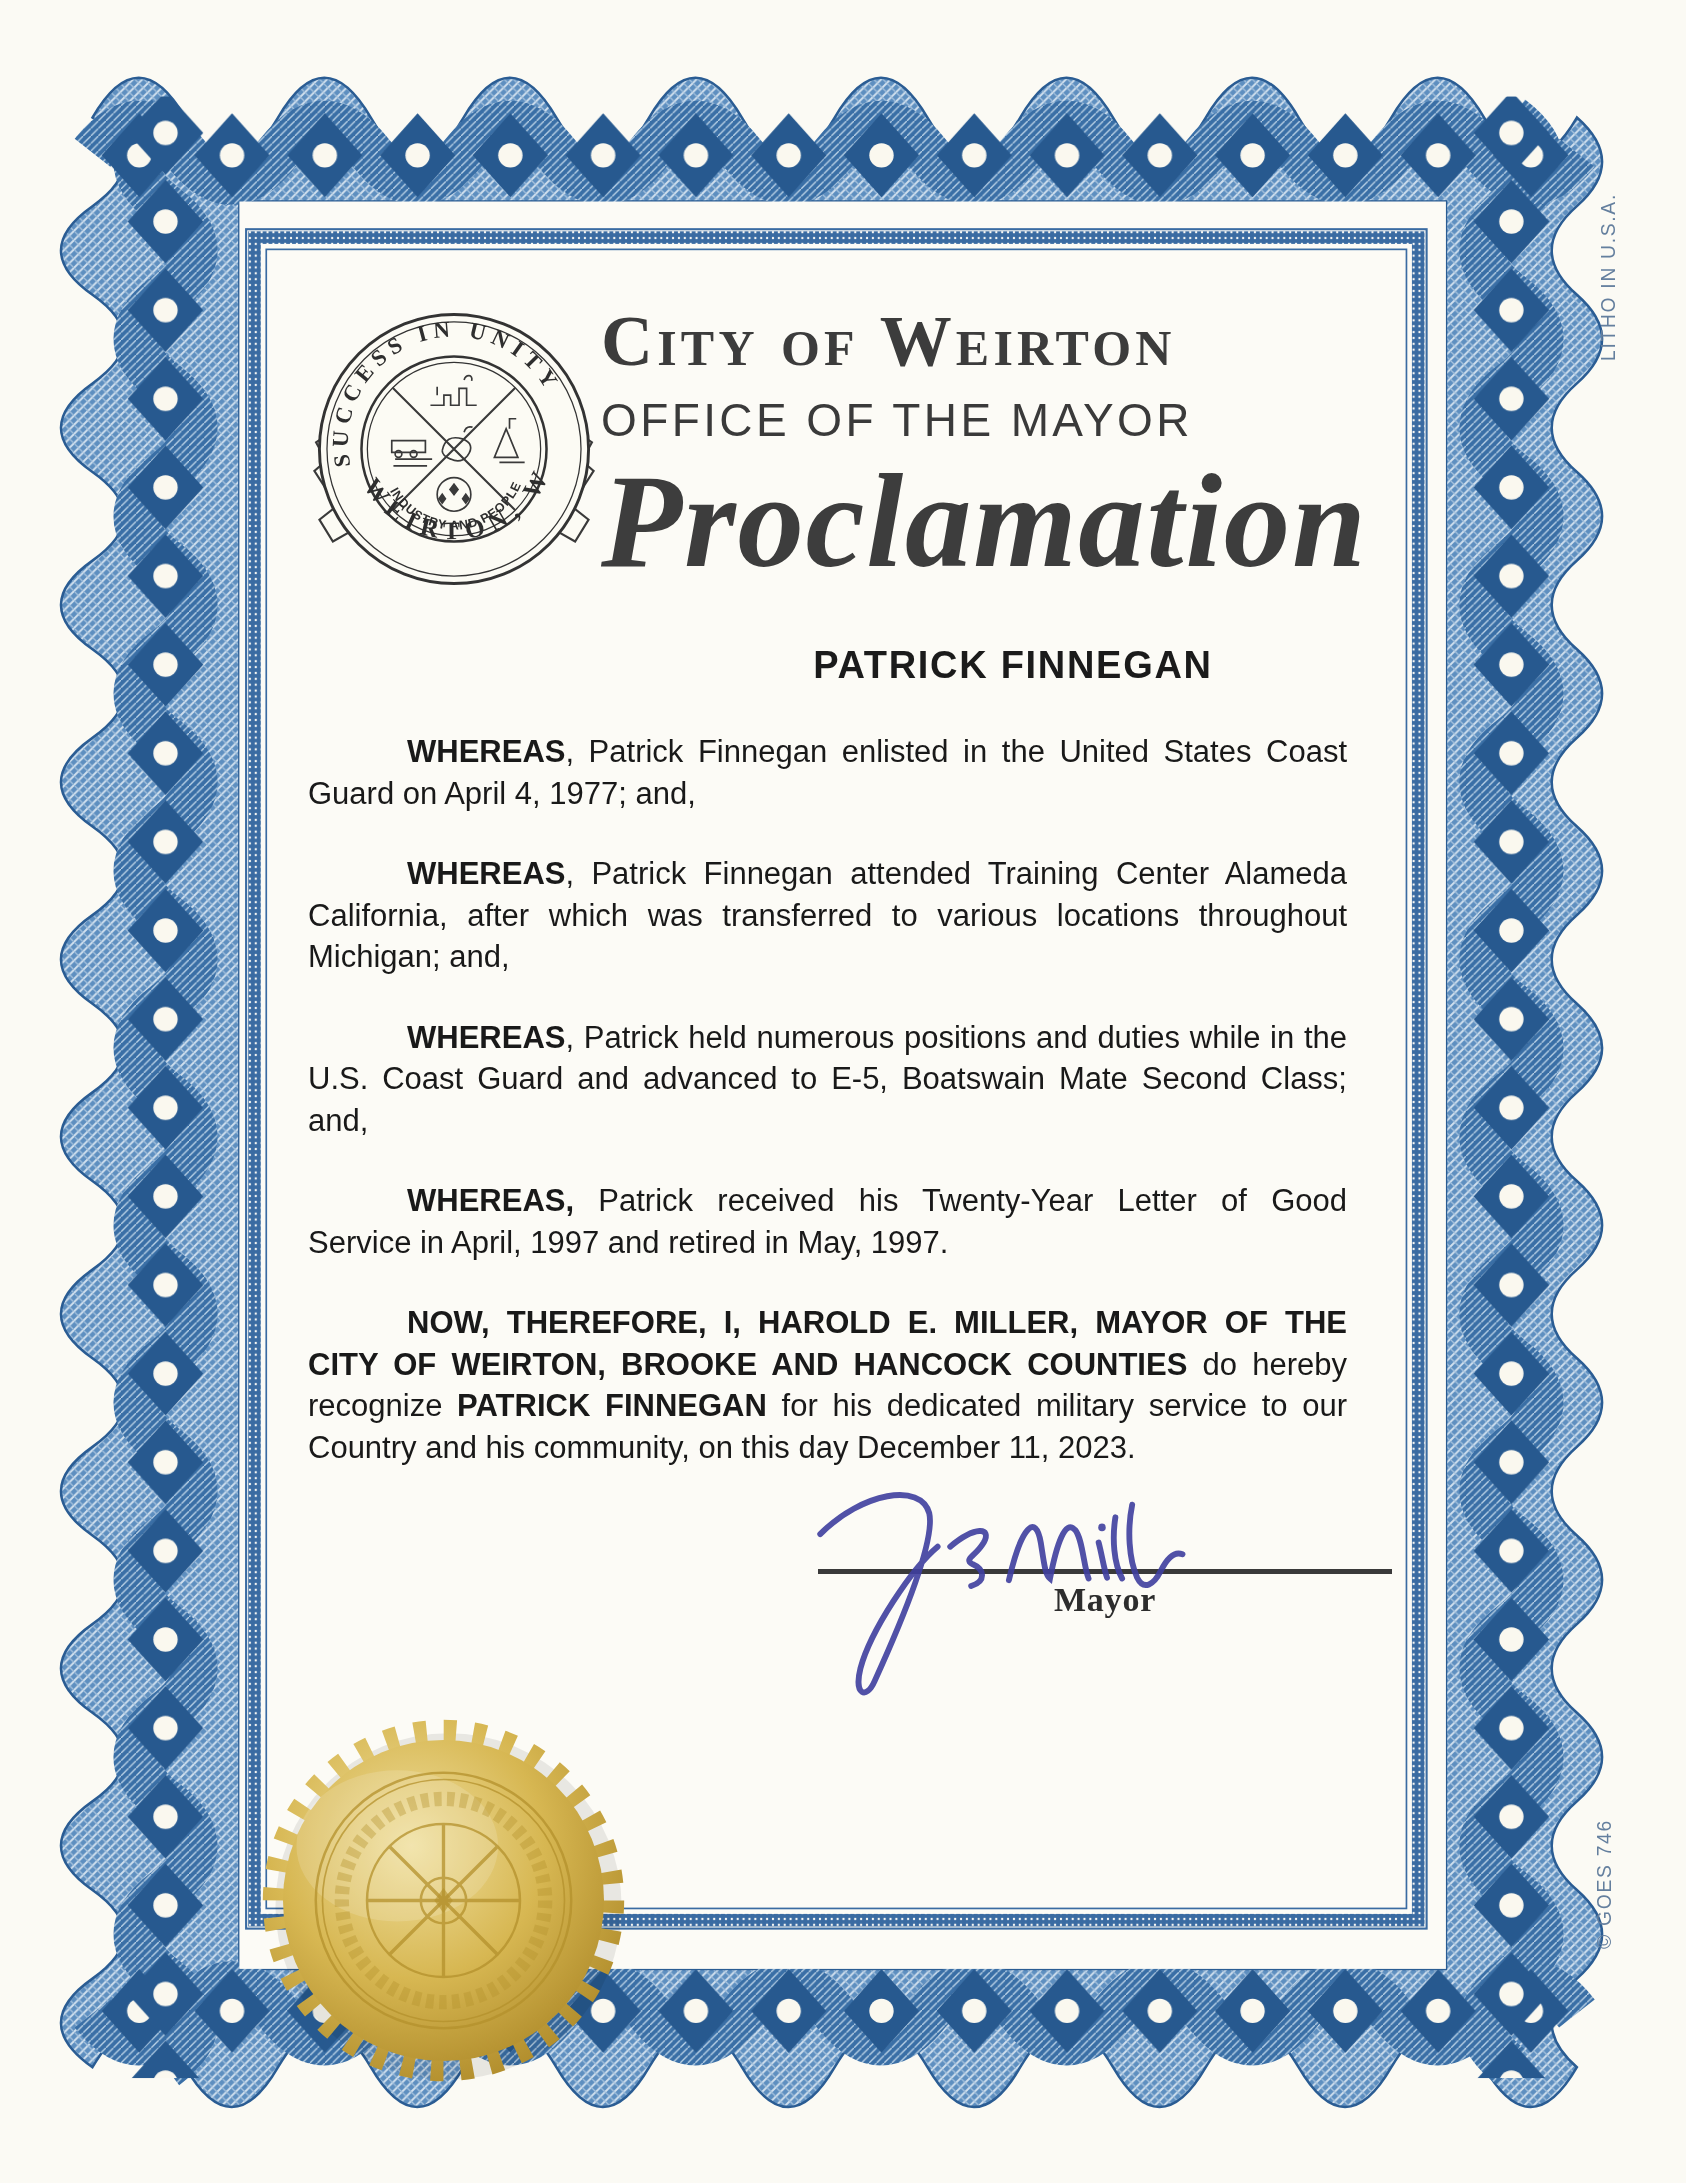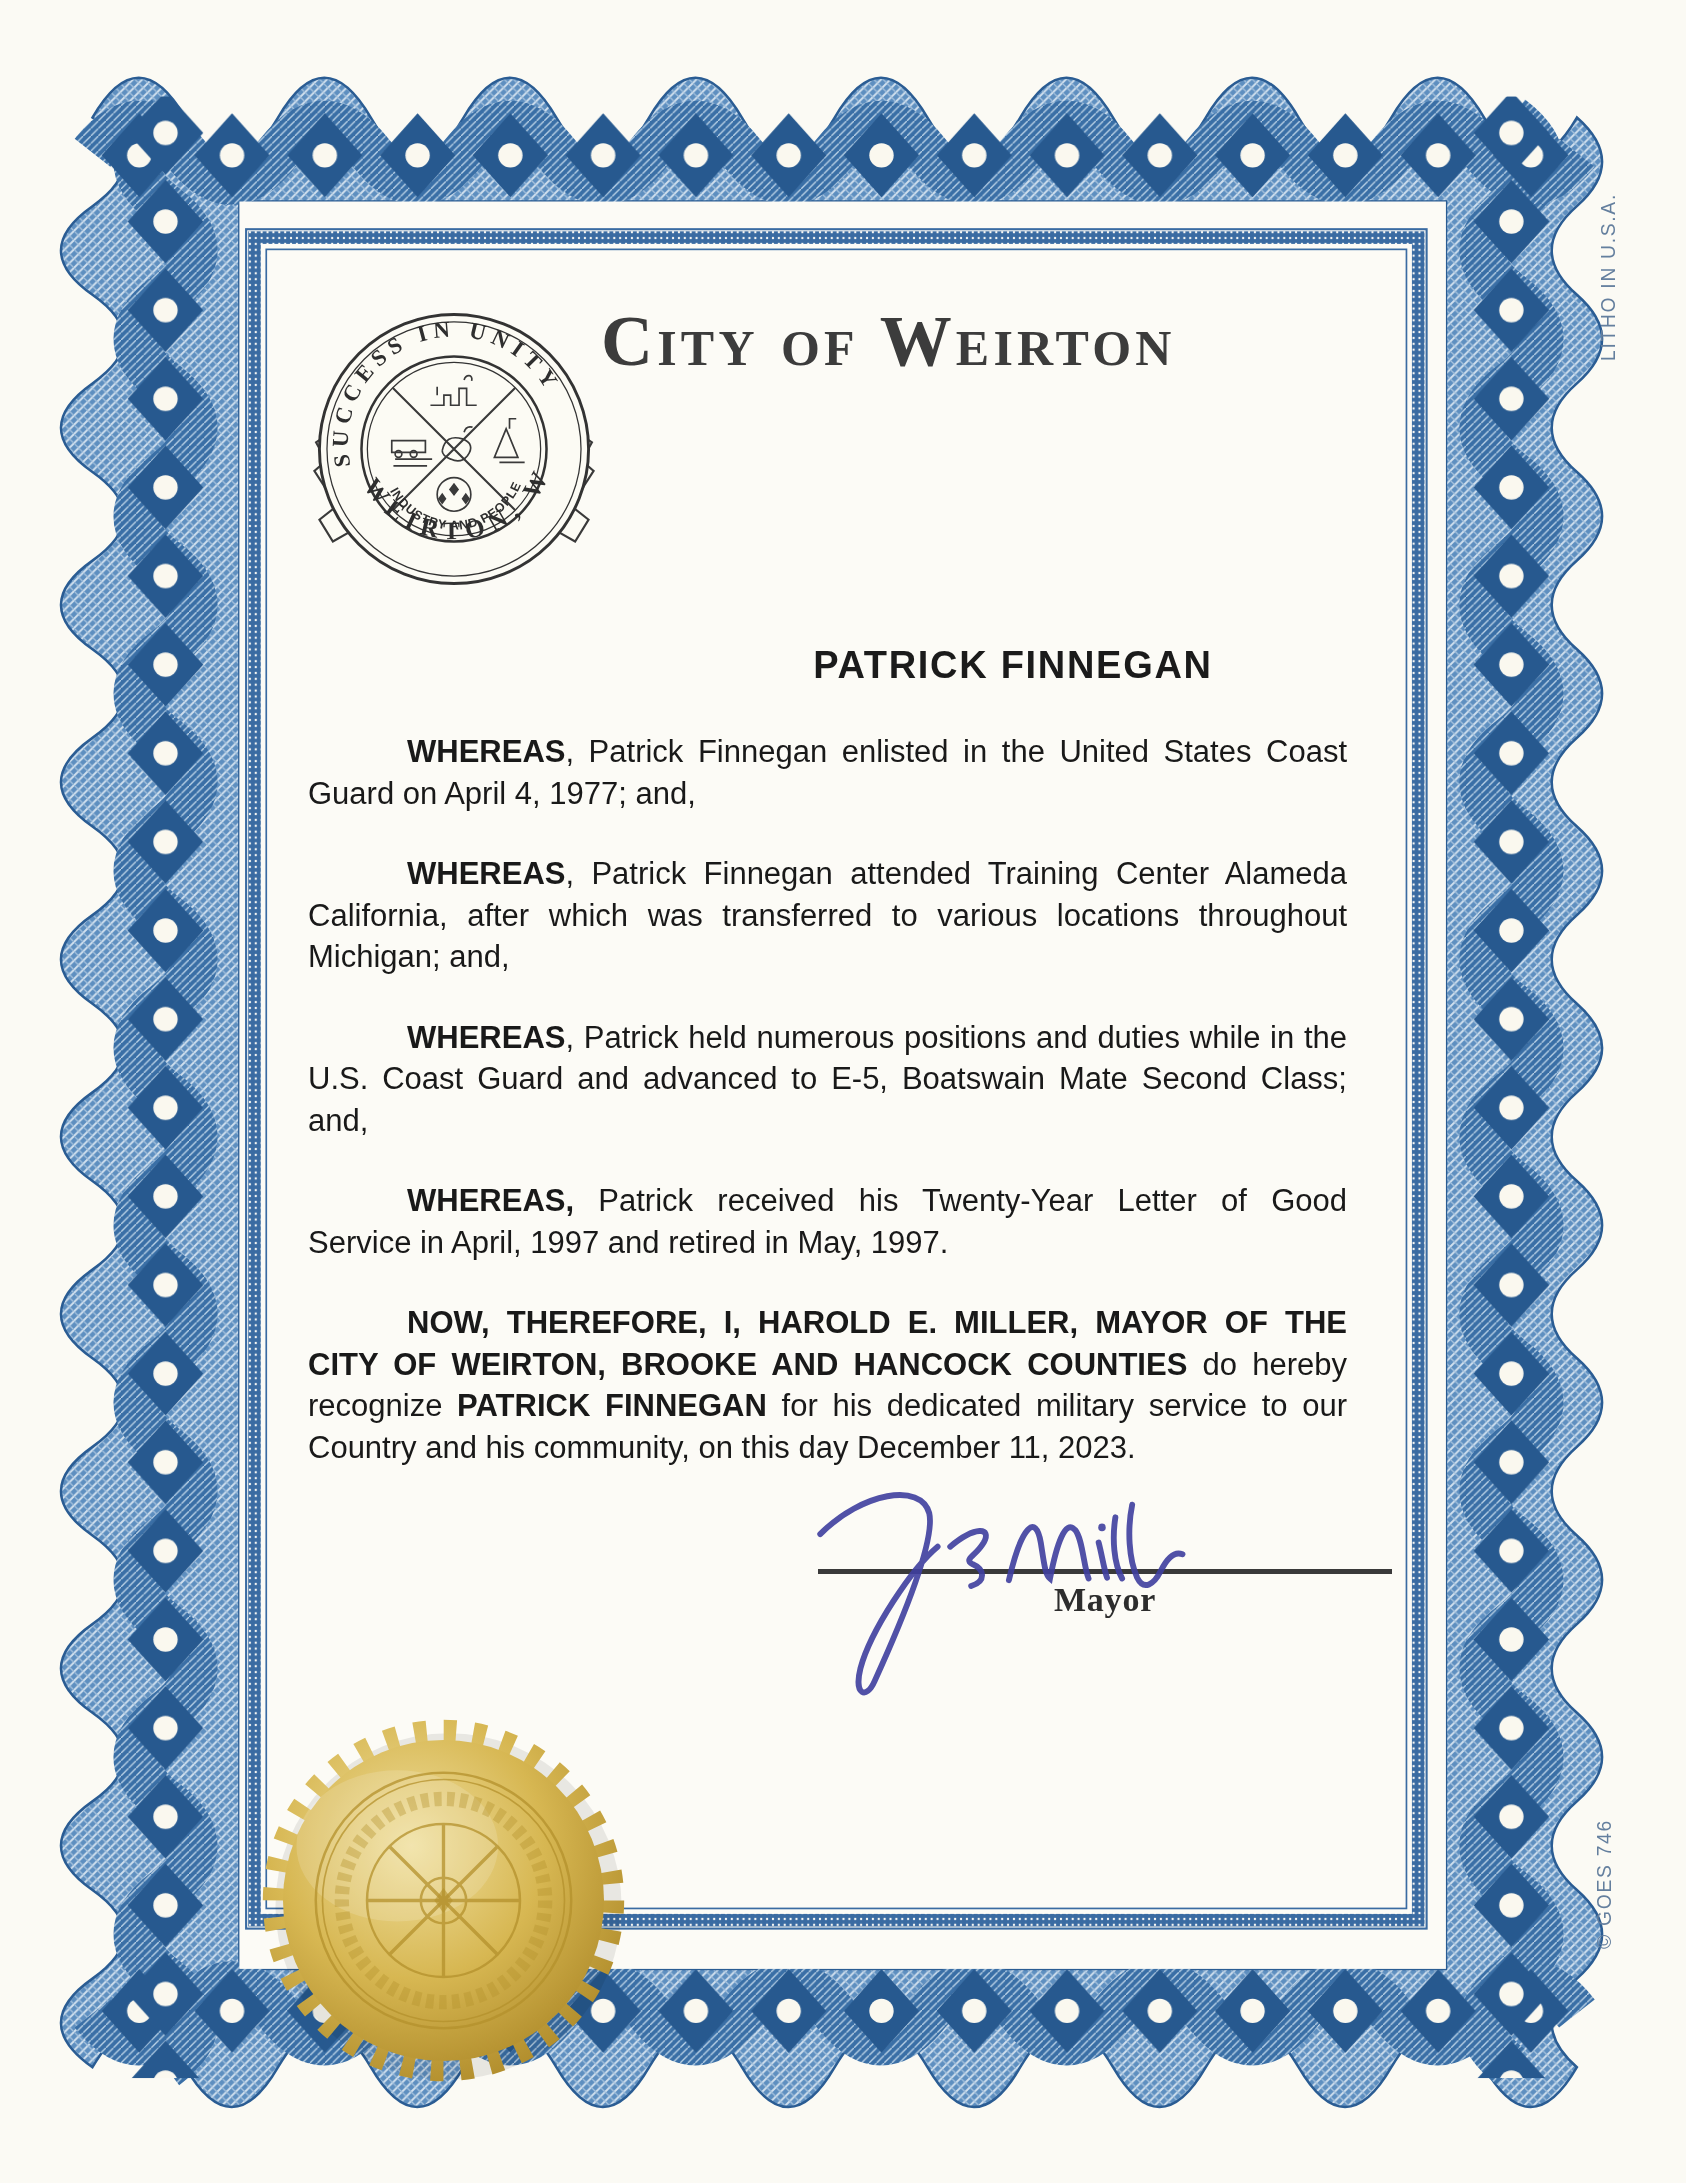--- a/index.html
+++ b/index.html
@@ -209,20 +209,22 @@
             <textPath href="#arcBot" xlink:href="#arcBot" startOffset="6">WEIRTON, W.V.</textPath>
           </text>
           <text font-size="15" font-weight="700" letter-spacing="1" font-family="Liberation Sans, sans-serif">
             <textPath href="#arcInner" xlink:href="#arcInner" startOffset="4">INDUSTRY AND PEOPLE</textPath>
           </text>
         </g>
       </svg>
 
       <div class="heading-col">
         <div class="city-title">City of Weirton</div>
+        <div class="office-title">OFFICE OF THE MAYOR</div>
+        <div class="doc-title">Proclamation</div>
       </div>
 
       <div class="honoree">PATRICK FINNEGAN</div>
     </div>
 
     <div class="body-text">
         <p class="para"><b>WHEREAS</b><span>, Patrick Finnegan enlisted in the United States Coast Guard on April 4, 1977; and,</span></p>
         <p class="para"><b>WHEREAS</b><span>, Patrick Finnegan attended Training Center Alameda California, after which was transferred to various locations throughout Michigan; and,</span></p>
         <p class="para"><b>WHEREAS</b><span>, Patrick held numerous positions and duties while in the U.S. Coast Guard and advanced to E-5, Boatswain Mate Second Class; and,</span></p>
         <p class="para"><b>WHEREAS,</b><span> Patrick received his Twenty-Year Letter of Good Service in April, 1997 and retired in May, 1997.</span></p>

